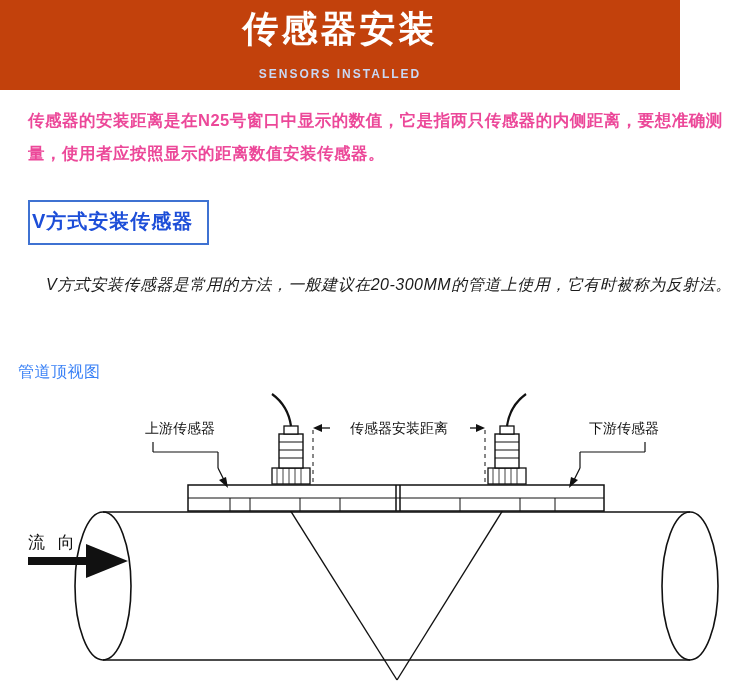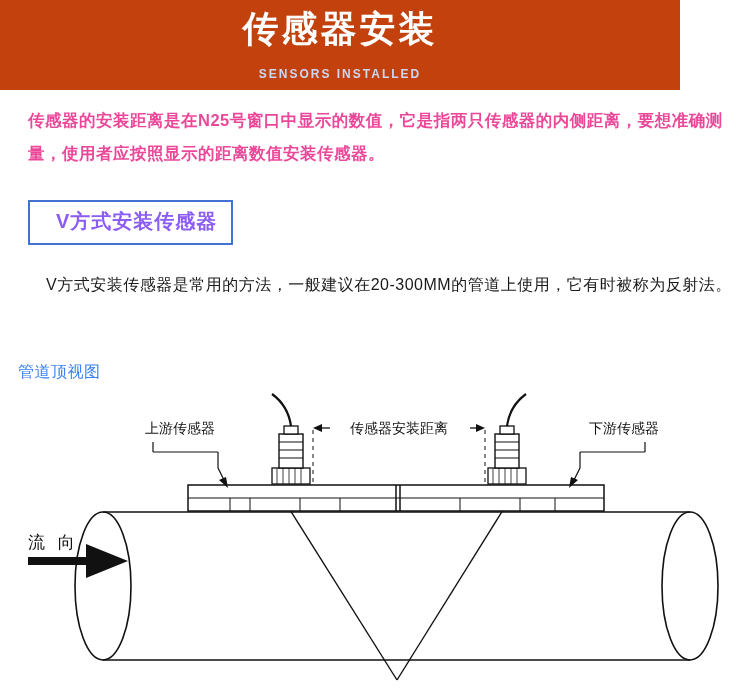--- a/index.html
+++ b/index.html
@@ -61,38 +61,39 @@
     color: #ec4899;
     letter-spacing: 0.5px;
   }
 
   
   .section-box {
     position: absolute;
     left: 28px;
     top: 200px;
     border: 2px solid #3f72d2;
-    padding: 6px 14px 8px 26px;
-    color: #8b5cf6;
+    padding: 6px 14px 8px 2px;
+    color: #1d4ed8;
     font-size: 20px;
     font-weight: bold;
     letter-spacing: 1px;
     background: #fff;
   }
 
   
   .section-body {
     position: absolute;
     left: 46px;
     top: 268px;
     width: 690px;
     font-size: 16px;
     line-height: 34px;
     color: #1a1a1a;
     letter-spacing: 0.5px;
+    font-style: italic;
   }
 
   
   .fig-caption {
     position: absolute;
     left: 18px;
     top: 362px;
     font-size: 16px;
     color: #3b82f6;
     letter-spacing: 0.5px;

